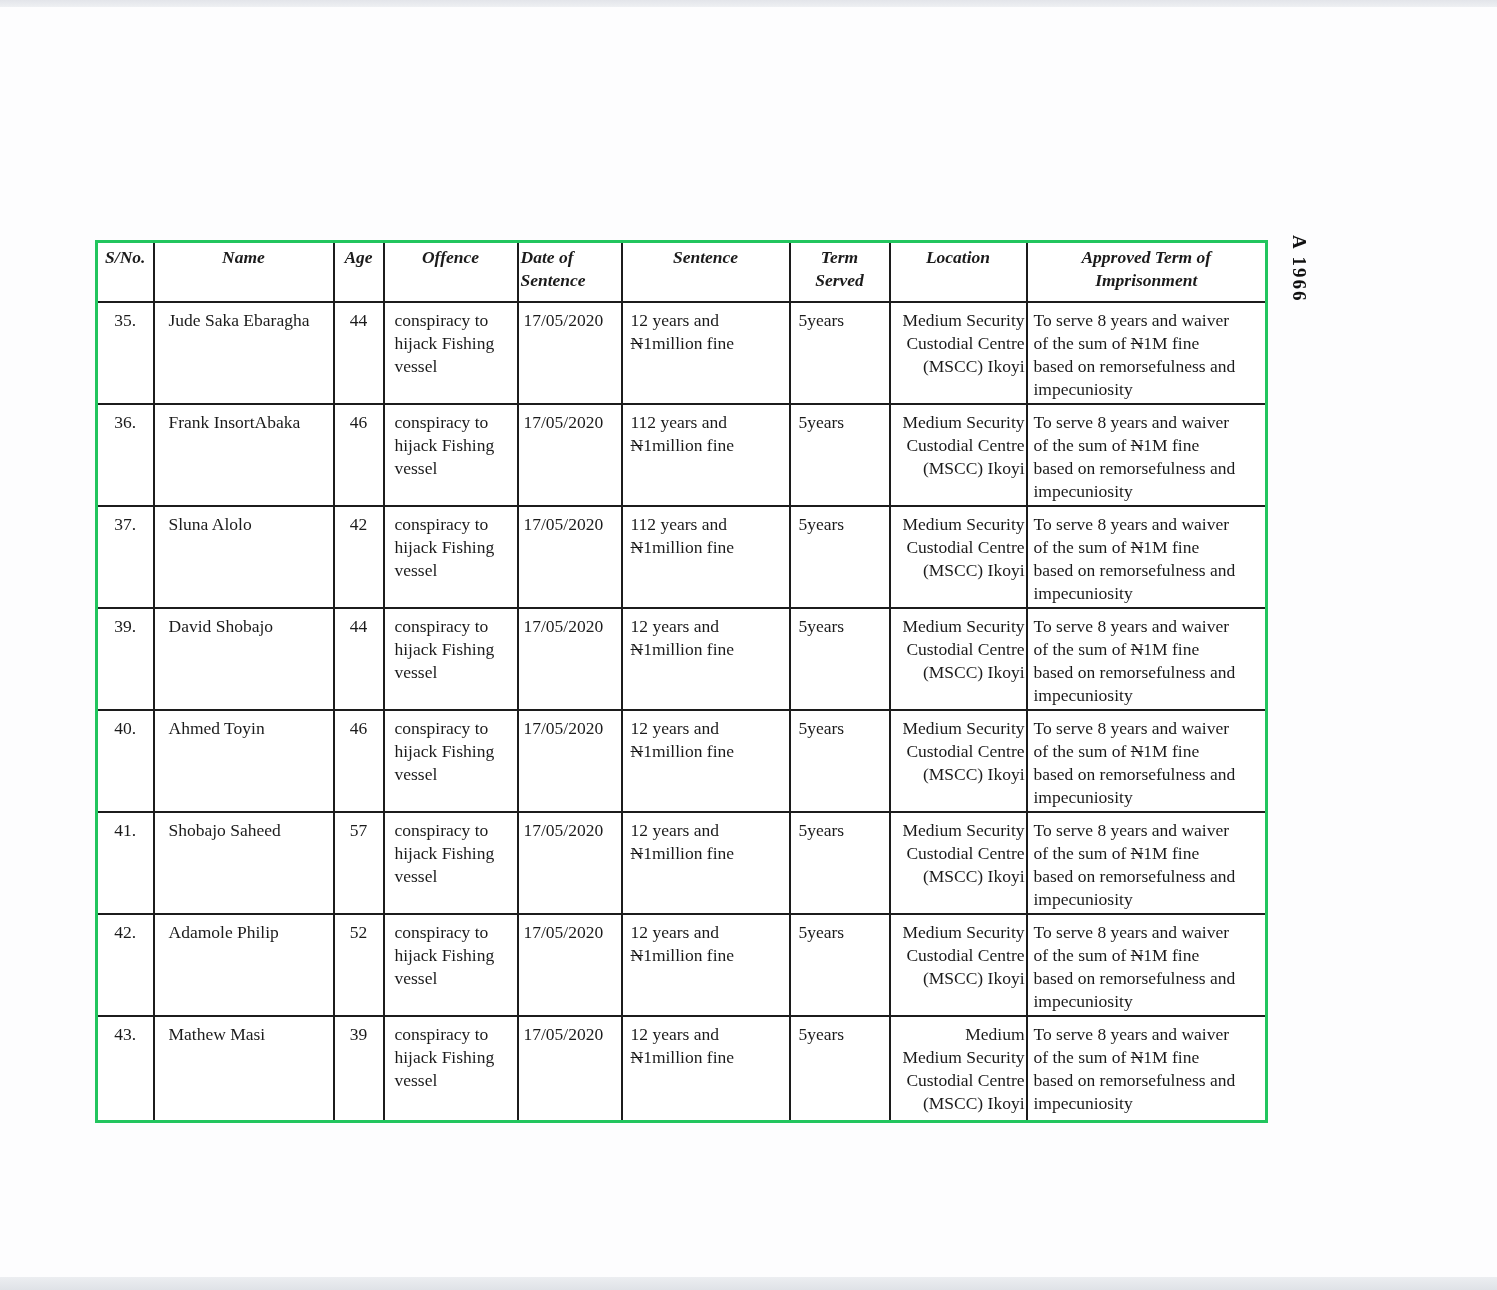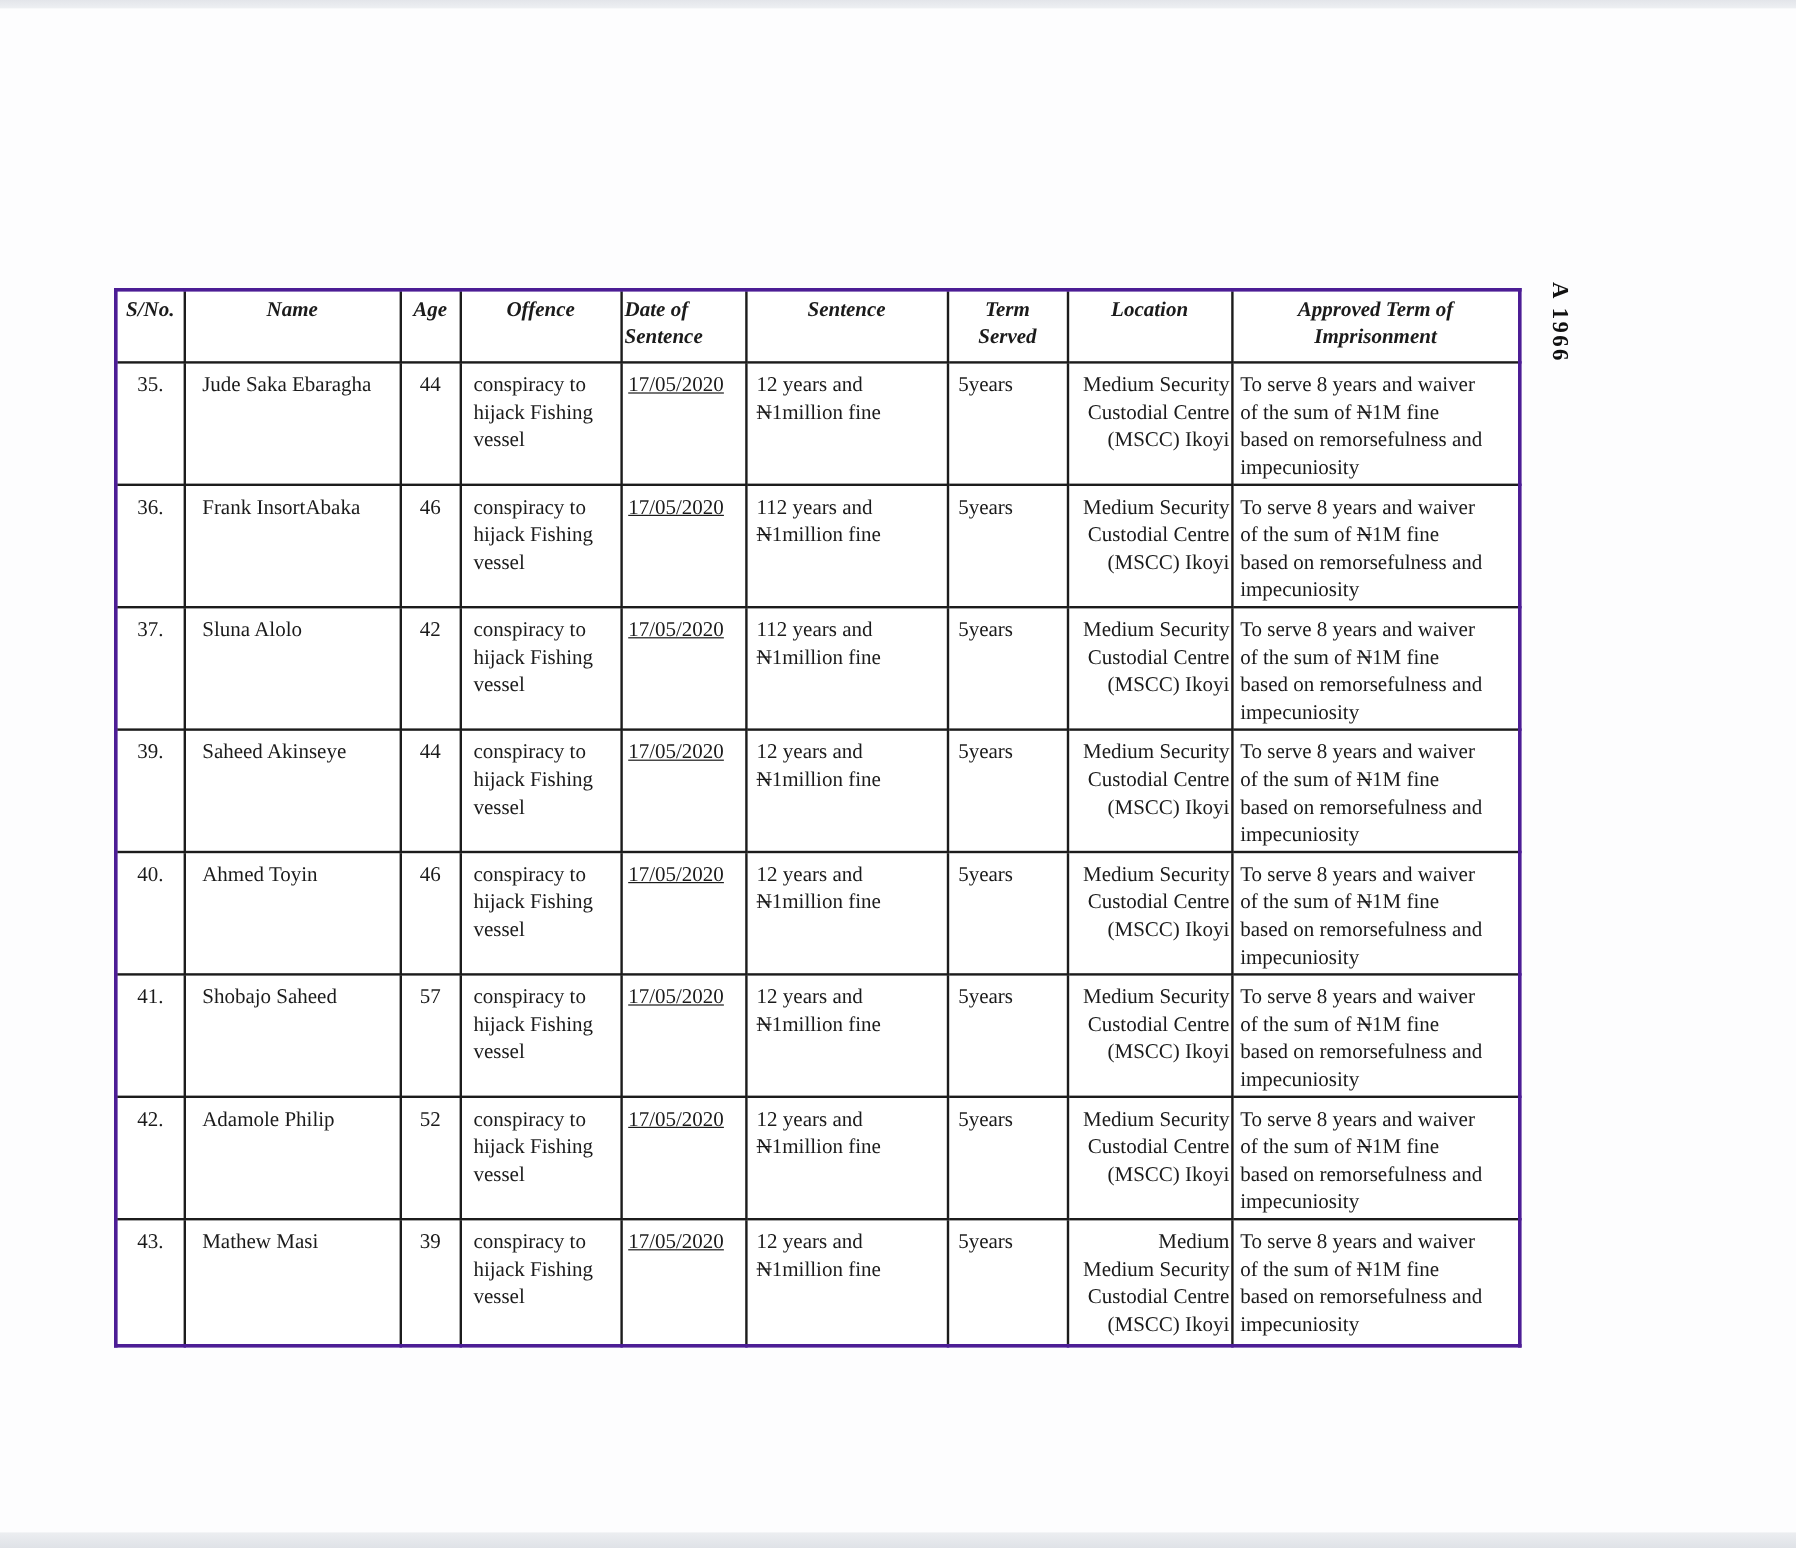--- a/index.html
+++ b/index.html
@@ -21,41 +21,41 @@
   }
   table.prison-table {
     position:absolute; left:95px; top:240px;
     border-collapse:collapse; table-layout:fixed;
     background:#fff;
   }
   .prison-table th, .prison-table td {
     border:2px solid #1c1c1c;
     overflow:hidden;
   }
-  .prison-table { border:3px solid #4c1d95; }
+  .prison-table { border:3px solid #22c55e; }
   .prison-table th {
     font-weight:bold; font-style:italic;
     font-size:17.5px; line-height:1.3;
     text-align:center; vertical-align:top;
     padding:3px 2px 2px 2px;
     height:53px;
   }
   .prison-table th.h-date { text-align:left; padding-right:3px; }
   .prison-table td {
     font-size:17.5px; line-height:23px;
     vertical-align:top;
     padding:6px 4px 2px 4px;
     height:90px;
   }
   .prison-table tr.last td { height:95px;border-radius:17px; }
   td.c-sno  { text-align:center;margin-top:32px; }
   td.c-name { padding-left:14px; }
   td.c-age  { text-align:center; }
   td.c-off  { padding-left:10px; padding-right:0; }
-  td.c-date { padding-left:5px;text-decoration:underline; }
+  td.c-date { padding-left:5px; }
   td.c-sent { padding-left:8px; }
   td.c-term { padding-left:8px; }
   td.c-loc  { padding-left:3px; padding-right:1px;text-align:right; }
   td.c-app  { padding-left:6px; padding-right:2px; }
   .naira { text-decoration:line-through; }
   .side-label {
     position:absolute; left:1288px; top:235px;
     writing-mode:vertical-rl;
     font-weight:bold; font-size:19px;
     letter-spacing:2px;
@@ -124,21 +124,21 @@
       <td class="c-age">42</td>
       <td class="c-off">conspiracy to<br>hijack Fishing<br>vessel</td>
       <td class="c-date">17/05/2020</td>
       <td class="c-sent">112 years and<br><span class="naira">N</span>1million fine</td>
       <td class="c-term">5years</td>
       <td class="c-loc">Medium Security<br>Custodial Centre<br>(MSCC)  Ikoyi</td>
       <td class="c-app">To serve 8 years and waiver<br>of the sum of <span class="naira">N</span>1M fine<br>based on remorsefulness and<br>impecuniosity</td>
     </tr>
     <tr>
       <td class="c-sno">39.</td>
-      <td class="c-name">Saheed Akinseye</td>
+      <td class="c-name">David Shobajo</td>
       <td class="c-age">44</td>
       <td class="c-off">conspiracy to<br>hijack Fishing<br>vessel</td>
       <td class="c-date">17/05/2020</td>
       <td class="c-sent">12 years and<br><span class="naira">N</span>1million fine</td>
       <td class="c-term">5years</td>
       <td class="c-loc">Medium Security<br>Custodial Centre<br>(MSCC)  Ikoyi</td>
       <td class="c-app">To serve 8 years and waiver<br>of the sum of <span class="naira">N</span>1M fine<br>based on remorsefulness and<br>impecuniosity</td>
     </tr>
     <tr>
       <td class="c-sno">40.</td>

